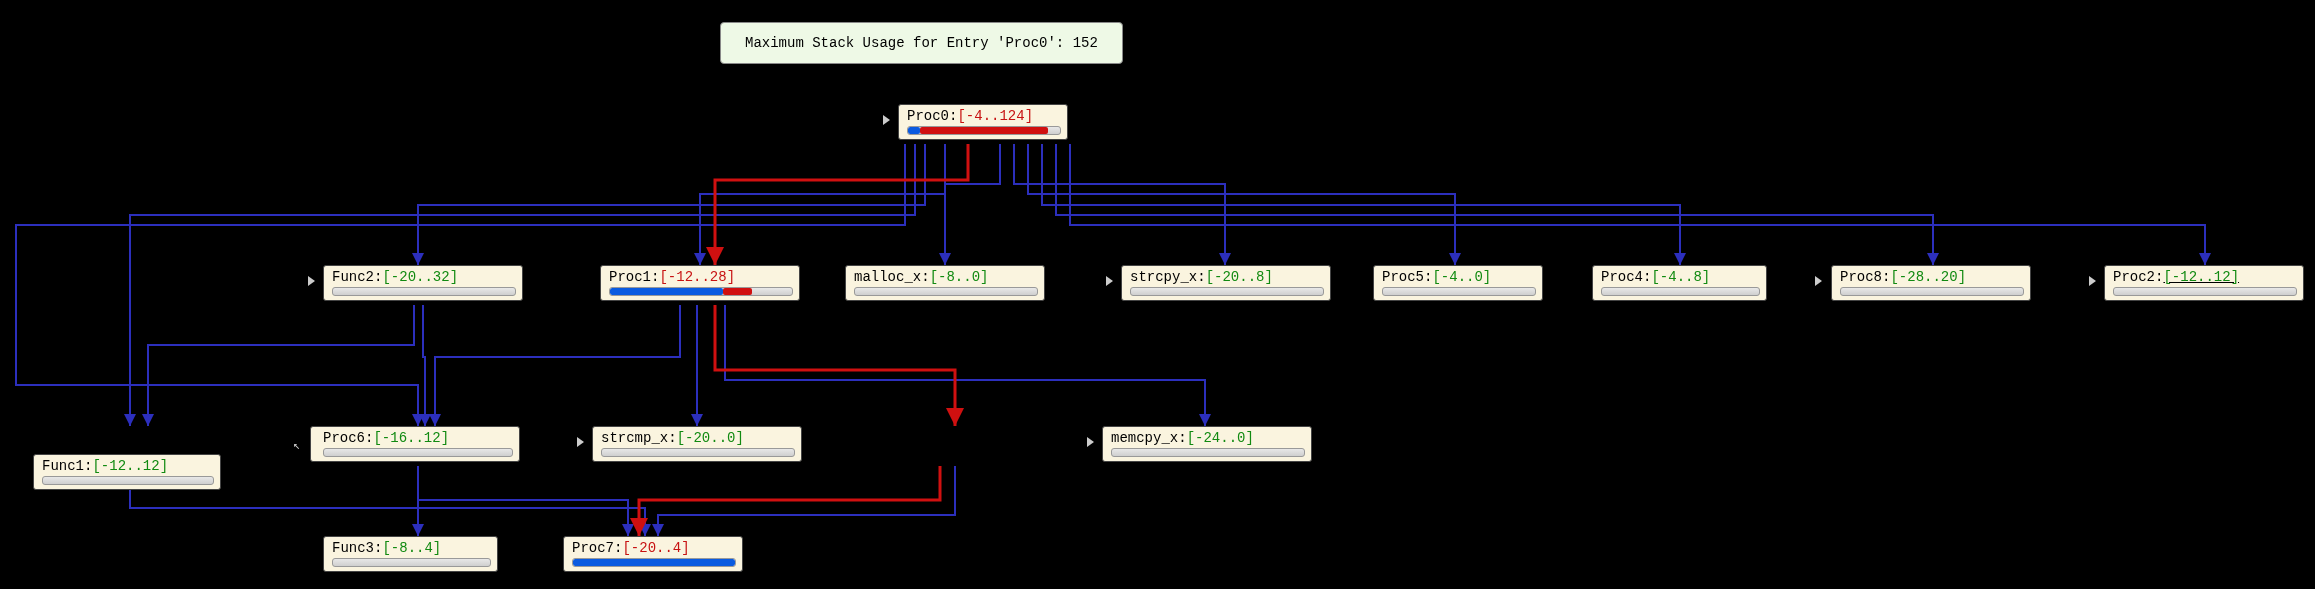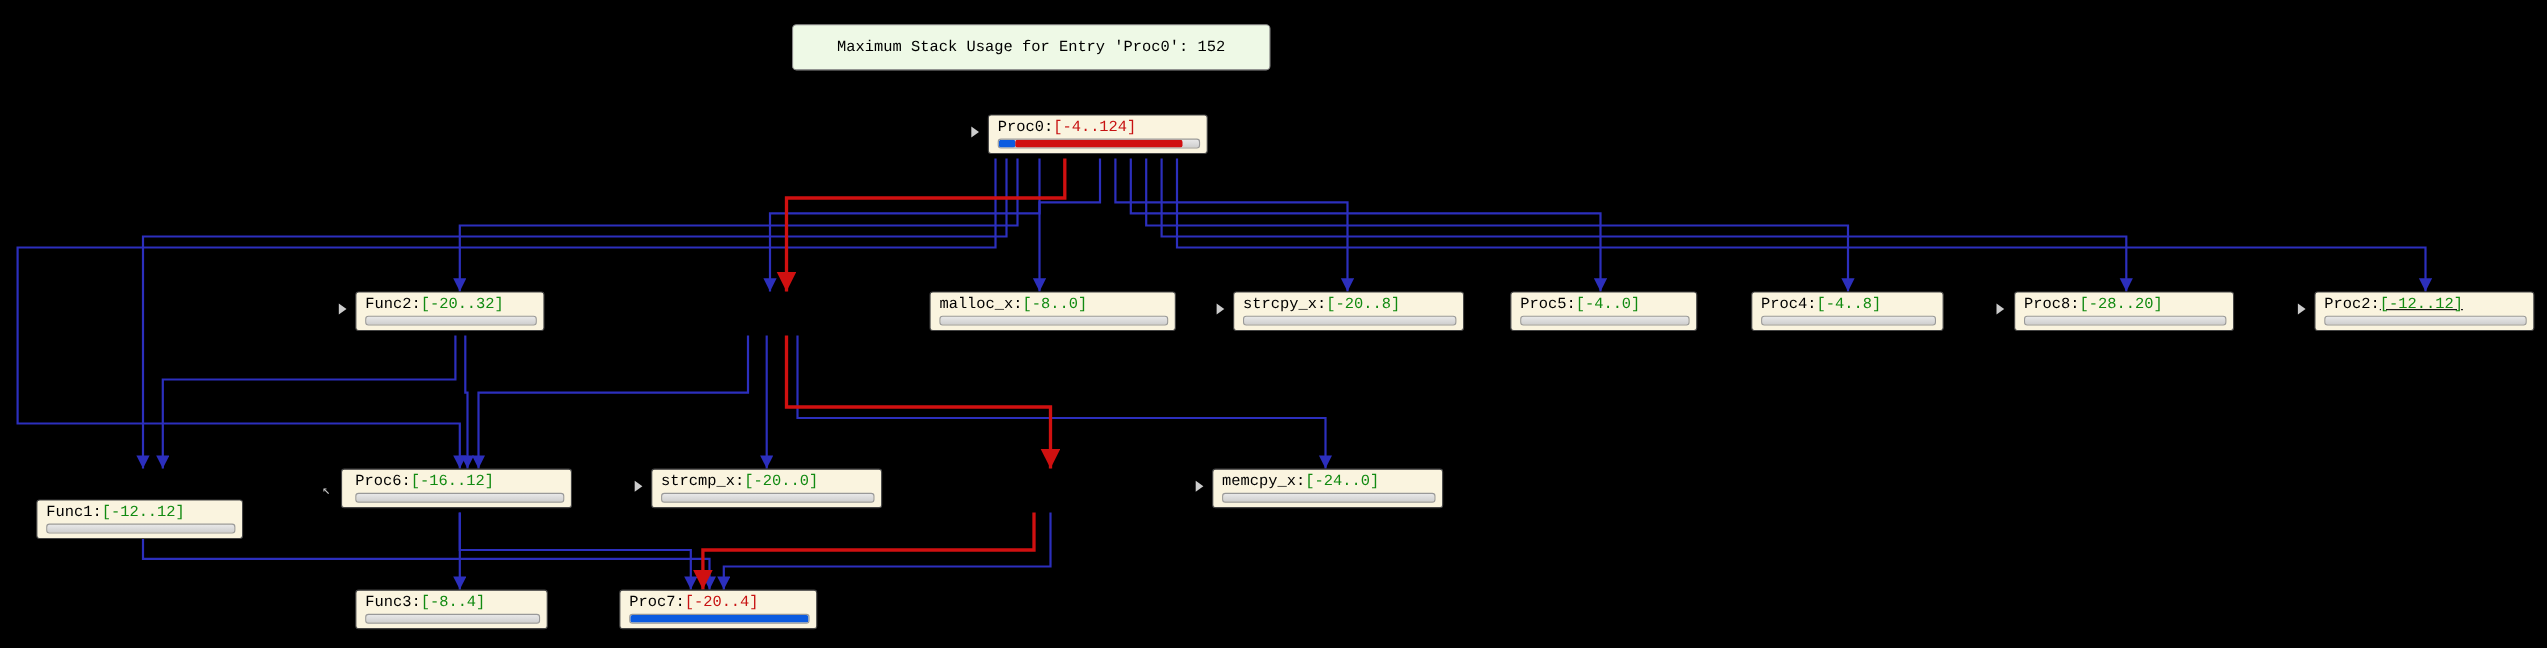--- a/index.html
+++ b/index.html
@@ -20,21 +20,21 @@
     inset: 0;
     width: 2315px;
     height: 589px;
     pointer-events: none;
   }
   .title-box {
     position: absolute;
     background: #eef9e6;
     border: 1px solid #888;
     border-radius: 4px;
-    padding: 12px 40px;
+    padding: 12px 24px;
     color: #000;
     white-space: nowrap;
   }
   .node {
     position: absolute;
     background: #faf4df;
     border: 1px solid #444;
     border-radius: 3px;
     padding: 3px 8px 4px 8px;
     color: #000;
@@ -117,26 +117,30 @@
         <path d="M 968 144 L 968 180 L 715 180 L 715 265" stroke="#d01010" marker-end="url(#ar)"></path>
         <path d="M 715 305 L 715 370 L 955 370 L 955 426" stroke="#d01010" marker-end="url(#ar)"></path>
         <path d="M 940 466 L 940 500 L 639 500 L 639 536" stroke="#d01010" marker-end="url(#ar)"></path>
       </g>
   </svg>
 
   <div class="title-box" style="left:720px; top:22px;">
     <span>Maximum Stack Usage for Entry 'Proc0': 152</span>
   </div>
 
-  <div id="n-proc0" class="node" style="left: 898px; top: 104px; width: 200px;"><span class="lbl">Proc0: </span><span class="range red">[-4..124]</span><div class="bar-holder">
+  <div id="n-proc0" class="node" style="left: 898px; top: 104px; width: 170px;"><span class="lbl">Proc0: </span><span class="range red">[-4..124]</span><div class="bar-holder">
         <div class="bar-seg blue" style="left: 0%; width: 8%;"></div>
         <div class="bar-seg red" style="left: 8%; width: 84%;"></div>
       </div></div>
-  <div id="n-func2" class="node" style="left: 323px; top: 265px; width: 172px;"><span class="lbl">Func2: </span><span class="range green">[-20..32]</span><div class="bar-holder"></div></div>
-  <div id="n-malloc" class="node" style="left: 845px; top: 265px; width: 224px;"><span class="lbl">malloc_x: </span><span class="range green">[-8..0]</span><div class="bar-holder"></div></div>
+  <div id="n-func2" class="node" style="left: 323px; top: 265px; width: 200px;"><span class="lbl">Func2: </span><span class="range green">[-20..32]</span><div class="bar-holder"></div></div>
+  <div id="n-proc1" class="node" style="left: 600px; top: 265px; width: 200px;"><span class="lbl">Proc1: </span><span class="range red">[-12..28]</span><div class="bar-holder">
+        <div class="bar-seg blue" style="left: 0%; width: 62%;"></div>
+        <div class="bar-seg red" style="left: 62%; width: 16%;"></div>
+      </div></div>
+  <div id="n-malloc" class="node" style="left: 845px; top: 265px; width: 200px;"><span class="lbl">malloc_x: </span><span class="range green">[-8..0]</span><div class="bar-holder"></div></div>
   <div id="n-strcpy" class="node" style="left: 1121px; top: 265px; width: 210px;"><span class="lbl">strcpy_x: </span><span class="range green">[-20..8]</span><div class="bar-holder"></div></div>
   <div id="n-proc5" class="node" style="left: 1373px; top: 265px; width: 170px;"><span class="lbl">Proc5: </span><span class="range green">[-4..0]</span><div class="bar-holder"></div></div>
   <div id="n-proc4" class="node" style="left: 1592px; top: 265px; width: 175px;"><span class="lbl">Proc4: </span><span class="range green">[-4..8]</span><div class="bar-holder"></div></div>
   <div id="n-proc8" class="node" style="left: 1831px; top: 265px; width: 200px;"><span class="lbl">Proc8: </span><span class="range green">[-28..20]</span><div class="bar-holder"></div></div>
   <div id="n-proc2" class="node" style="left: 2104px; top: 265px; width: 200px; text-decoration: underline;"><span class="lbl">Proc2: </span><span class="range green">[-12..12]</span><div class="bar-holder"></div></div>
   <div id="n-func1" class="node" style="left: 33px; top: 426px; width: 188px; margin-top: 28px;"><span class="lbl">Func1: </span><span class="range green">[-12..12]</span><div class="bar-holder"></div></div>
   <div id="n-proc6" class="node" style="left: 310px; top: 426px; width: 210px; padding-left: 12px;"><span class="lbl">Proc6: </span><span class="range green">[-16..12]</span><div class="bar-holder"></div></div>
   <div id="n-strcmp" class="node" style="left: 592px; top: 426px; width: 210px;"><span class="lbl">strcmp_x: </span><span class="range green">[-20..0]</span><div class="bar-holder"></div></div>
   <div id="n-memcpy" class="node" style="left: 1102px; top: 426px; width: 210px;"><span class="lbl">memcpy_x: </span><span class="range green">[-24..0]</span><div class="bar-holder"></div></div>
   <div id="n-func3" class="node" style="left: 323px; top: 536px; width: 175px;"><span class="lbl">Func3: </span><span class="range green">[-8..4]</span><div class="bar-holder"></div></div>

